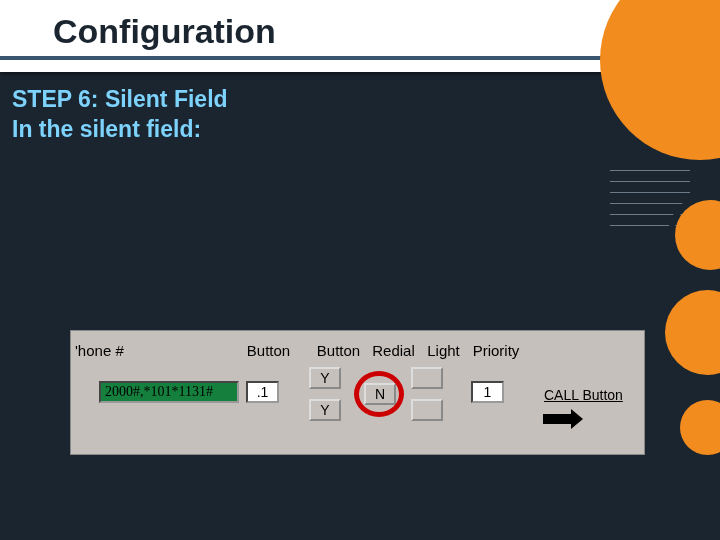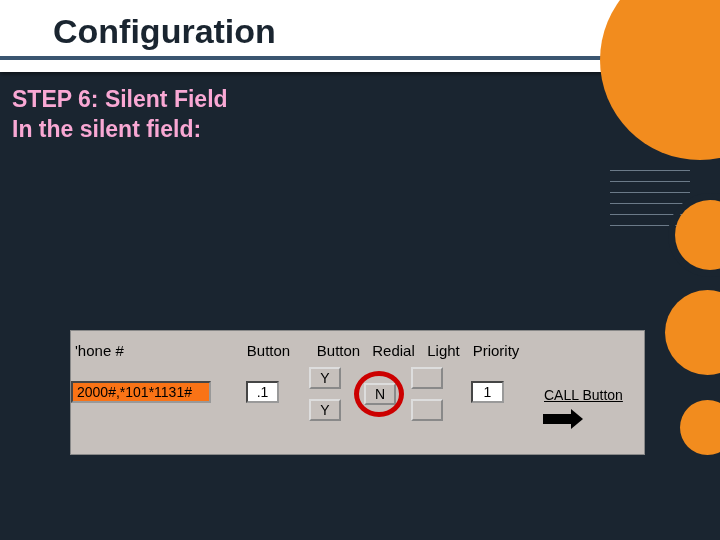--- a/index.html
+++ b/index.html
@@ -93,21 +93,21 @@
   }
   .deco-lines div {
     height: 1px;
     background: #6b7a88;
     margin-bottom: 10px;
   }
   .body-text {
     position: absolute;
     left: 12px;
     top: 85px;
-    color: #f9a8d4;
+    color: #7dd3fc;
     font-size: 23px;
     line-height: 1.3;
     width: 640px;
   }
   .step-heading { font-weight: bold; }
   .field-label { font-weight: bold; }
   .instructions { margin-left: 24px; }
   .ui-screenshot {
     position: absolute;
     left: 70px;
@@ -132,29 +132,30 @@
   .hdr-redial { width: 55px; }
   .hdr-silent { width: 55px; }
   .hdr-light { width: 45px; }
   .hdr-priority { width: 60px; }
   .ui-row-fields {
     position: relative;
     height: 90px;
   }
   .field-phone {
     position: absolute;
-    left: 0;
+    left: 28px;
     top: 20px;
     width: 140px;
     height: 22px;
-    background: #f97316;
+    background: #15803d;
     border: 2px inset #999;
     font-size: 14px;
     padding-left: 4px;
     line-height: 18px;
+    font-family: Liberation Serif, serif;
   }
   .field-delay {
     position: absolute;
     left: 175px;
     top: 20px;
     width: 33px;
     height: 22px;
     background: #fff;
     border: 2px inset #999;
     font-size: 14px;

